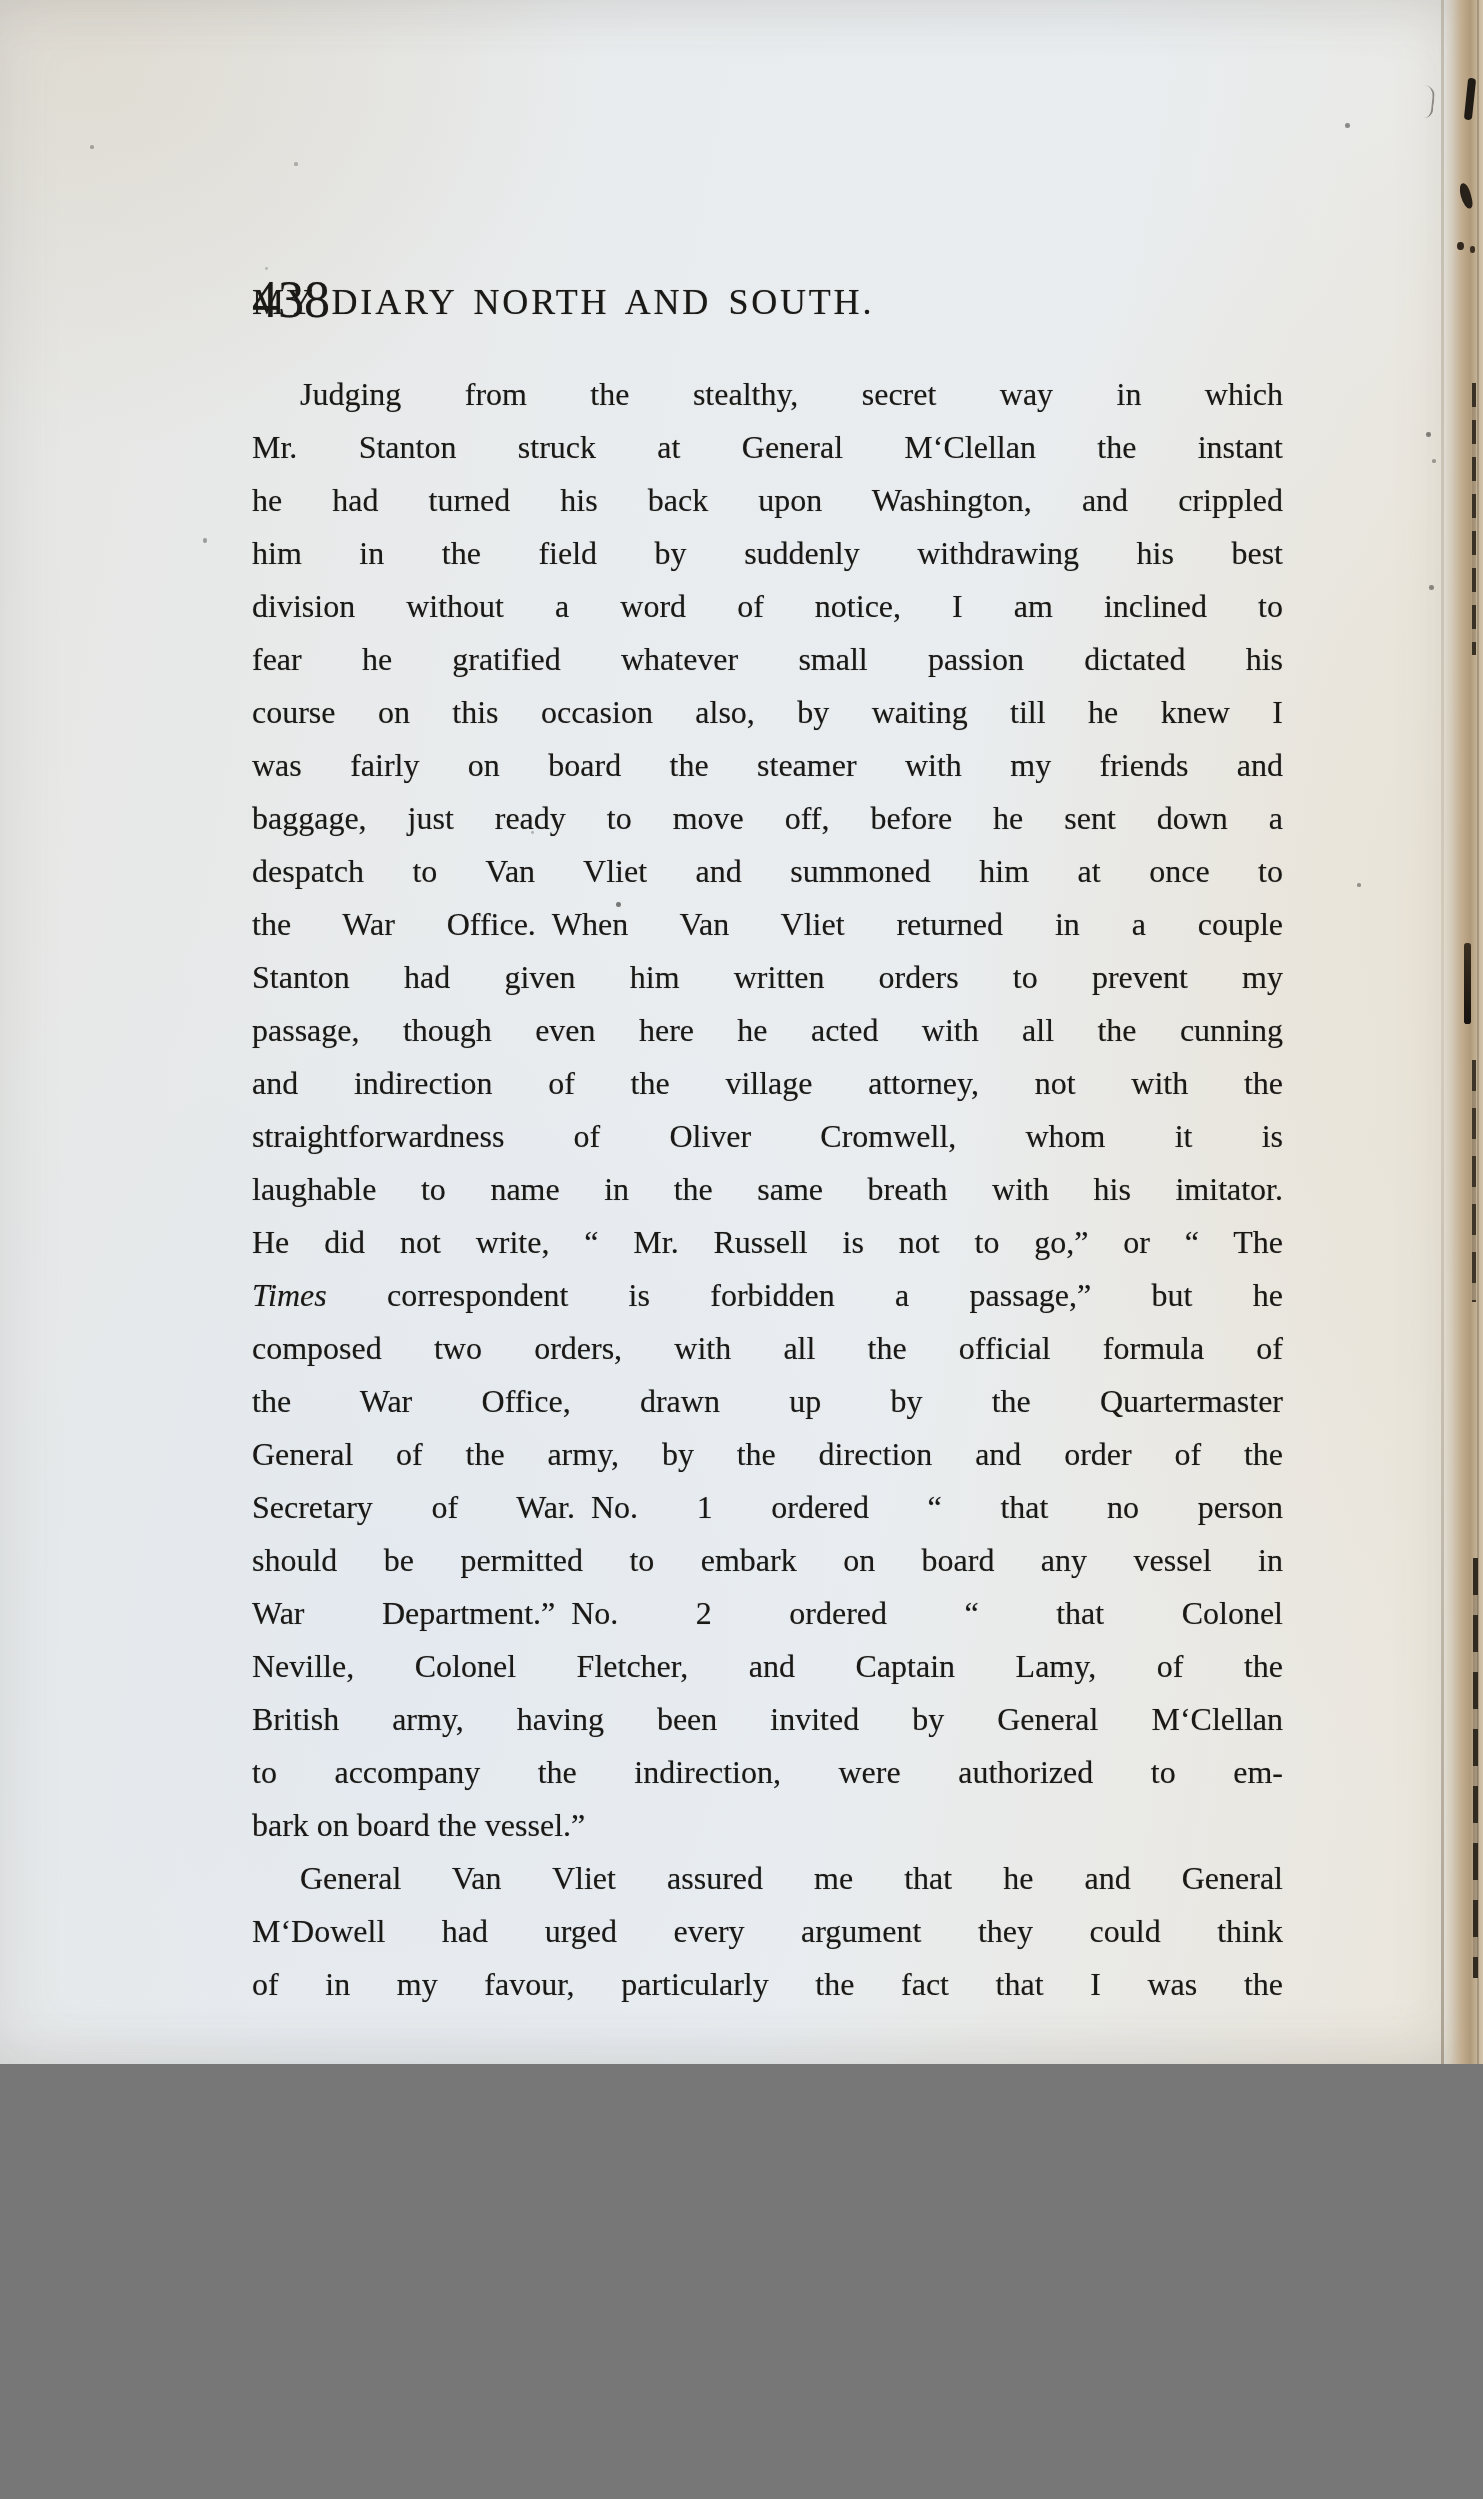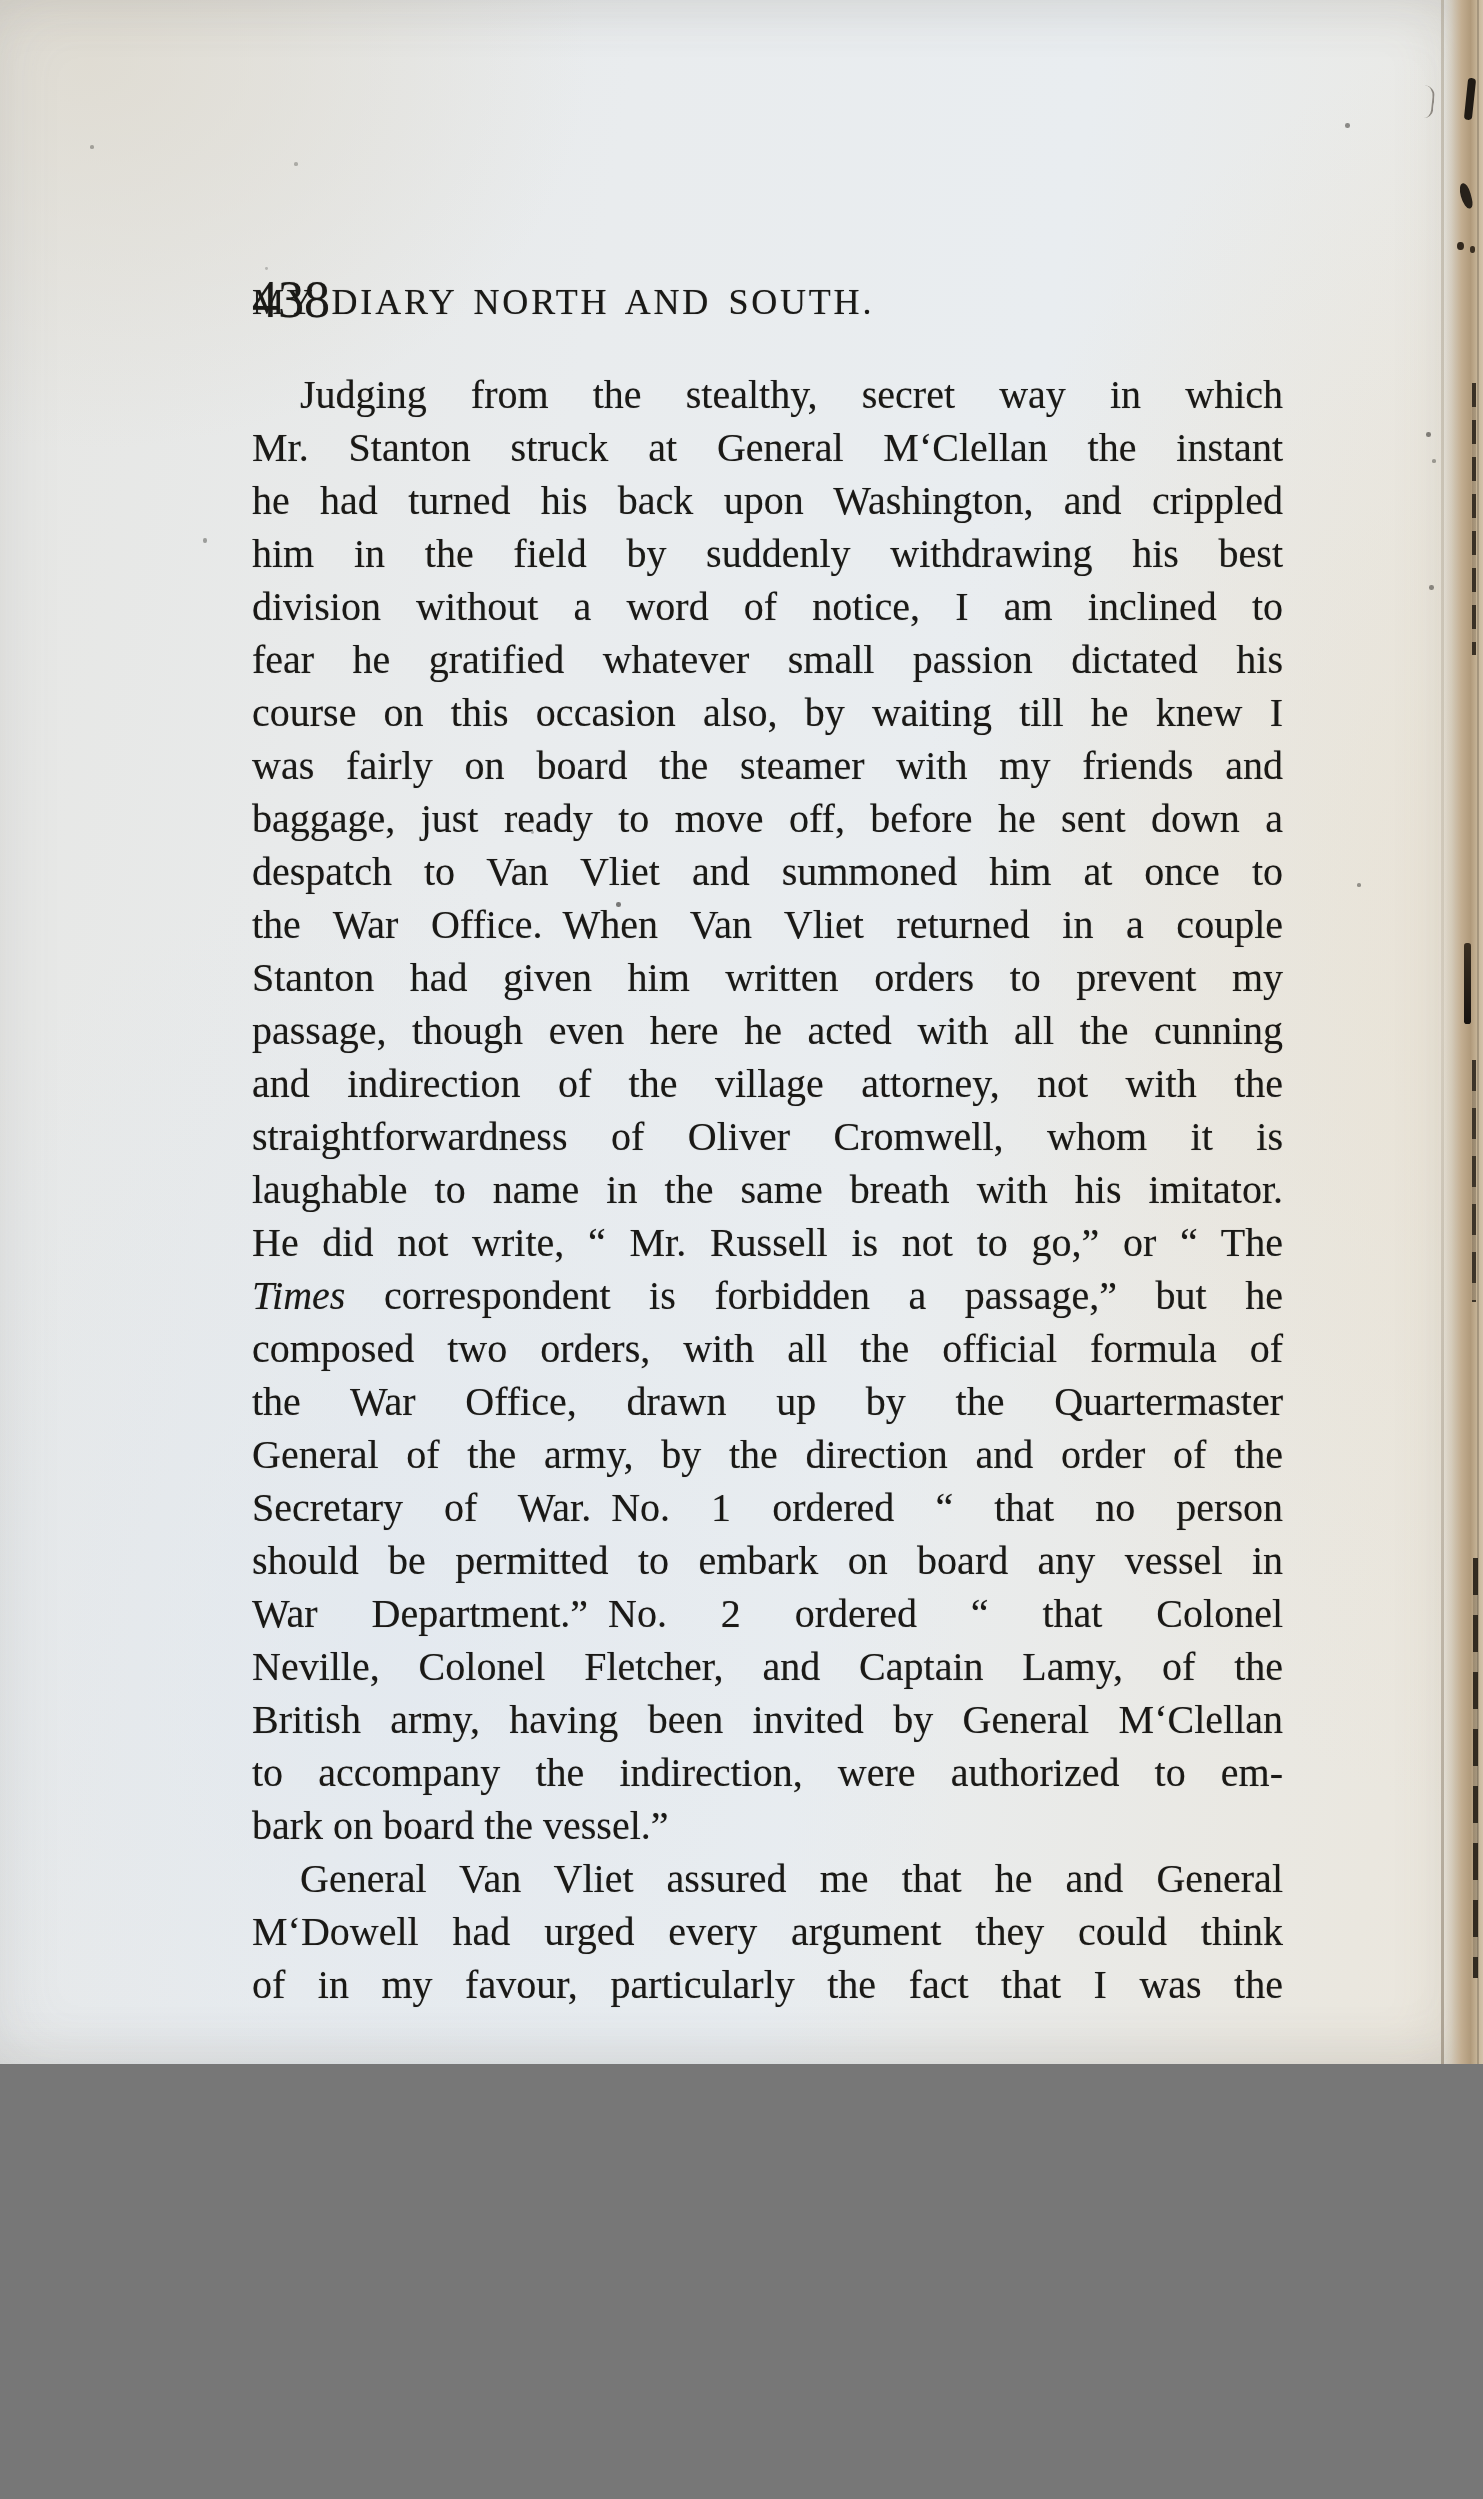--- a/index.html
+++ b/index.html
@@ -30,21 +30,21 @@
     padding-top:7.4px;
     text-align:left;
     font-size:36px; line-height:45px;
     letter-spacing:2.8px; word-spacing:5.5px;
     text-shadow:0 0 0.9px rgba(10,10,10,0.45);
   }
 
   
   .text-block { position:absolute; left:252px; top:368px; width:1031px; }
   .line {
-    font-size:40px;
+    font-size:32px;
     line-height:53px;
     white-space:normal;
     text-align:justify;
     text-align-last:justify;
     text-shadow:0 0 0.9px rgba(10,10,10,0.40);
   }
   .line.indent   { text-indent:48px; }
   .line.para-end { text-align-last:left; }
   .line em { }
 

